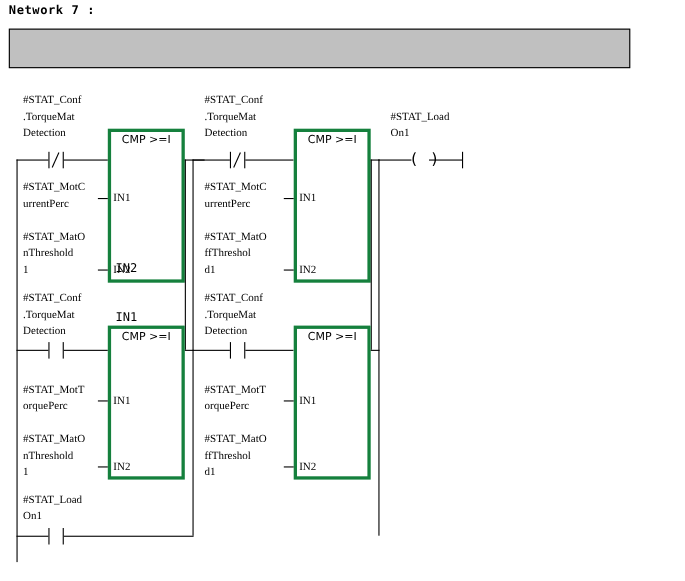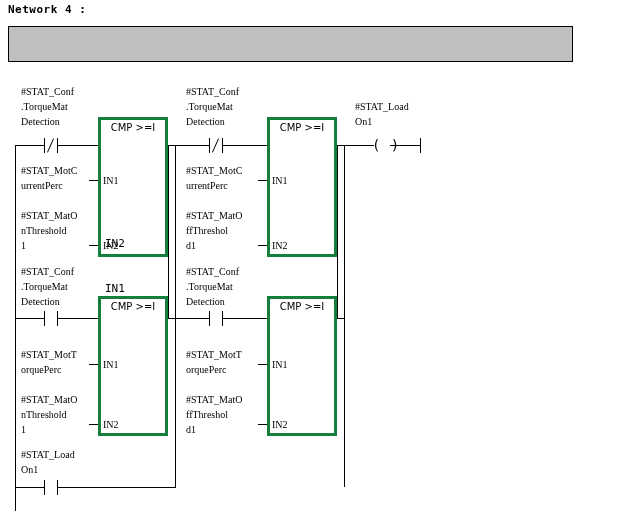--- a/index.html
+++ b/index.html
@@ -129,21 +129,21 @@
     line-height: 15px;
     color: #000000;
     white-space: pre;
   }
 </style>
 </head>
 <body>
 
 <div id="canvas">
 
-  <div class="ntitle">Network 4 :</div>
+  <div class="ntitle">Network 7 :</div>
   <div class="comment-bar"></div>
 
   <div class="label" style="left:21px; top:84px;">#STAT_Conf</div>
   <div class="label" style="left:21px; top:99px;">.TorqueMat</div>
   <div class="label" style="left:21px; top:114px;">Detection</div>
 
   <div class="label" style="left:21px; top:163px;">#STAT_MotC</div>
   <div class="label" style="left:21px; top:178px;">urrentPerc</div>
 
   <div class="label" style="left:21px; top:208px;">#STAT_MatO</div>

